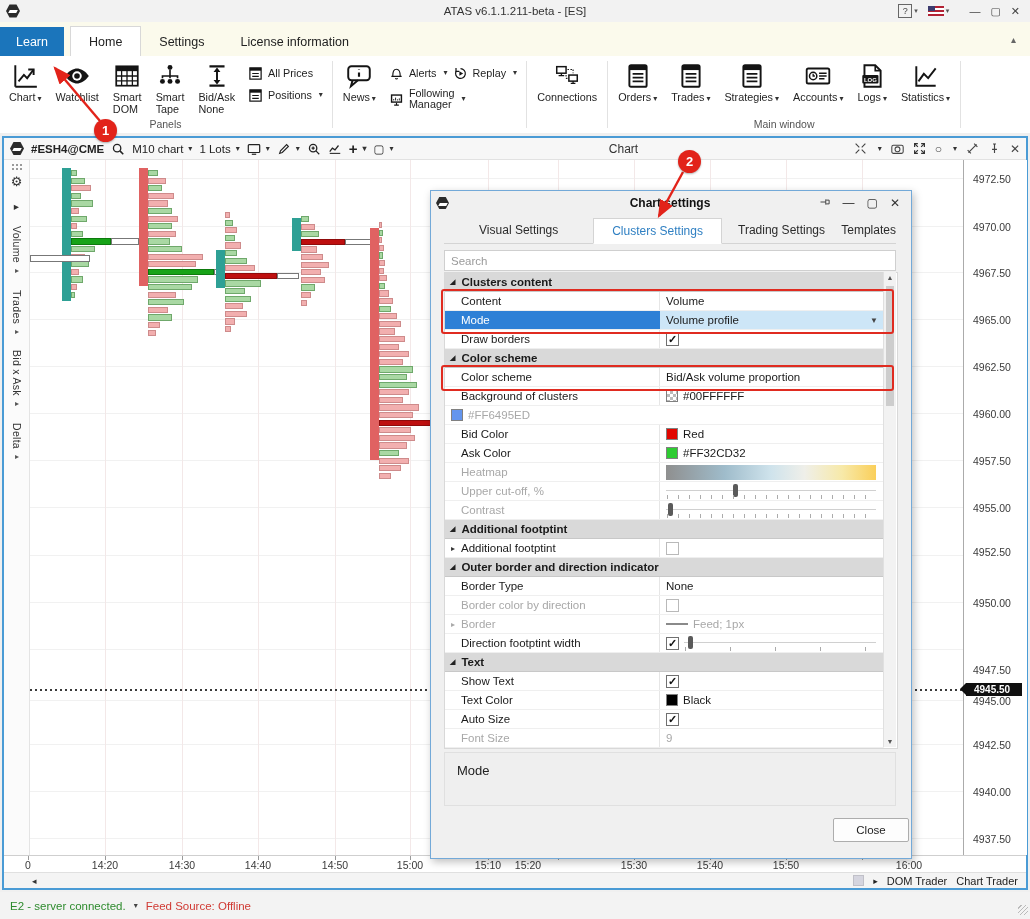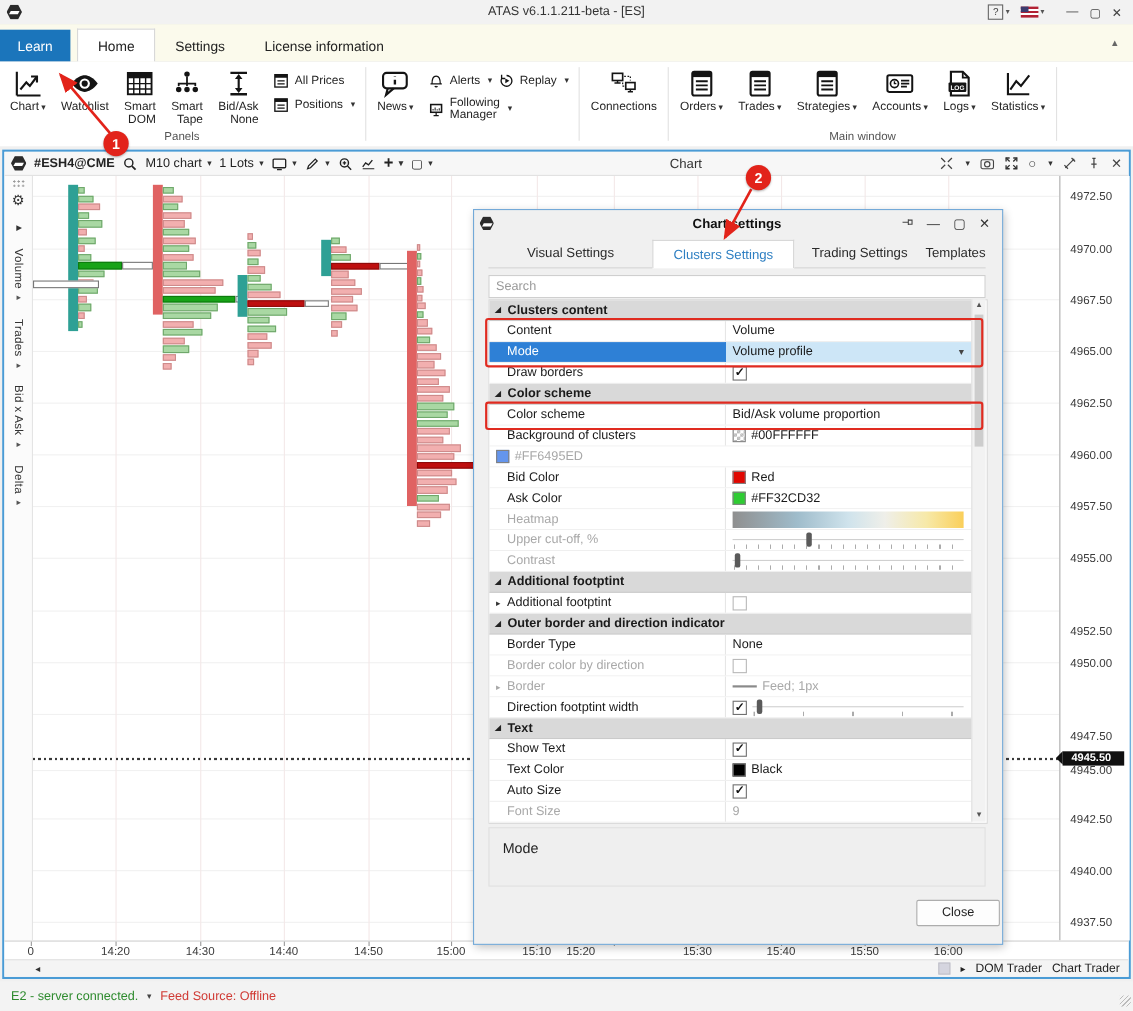--- a/index.html
+++ b/index.html
@@ -23,21 +23,21 @@
   .rtab.active{background:#fff;border:1px solid #D8D8D8;border-bottom:none;}
   #ribbon-collapse{margin-left:auto;margin-right:14px;color:#666;font-size:10px;align-self:center;}
   
   #ribbon-groups{left:0;top:56px;width:1030px;height:77px;background:#fff;display:flex;align-items:stretch;}
   .rgroup{display:flex;flex-direction:column;padding:0 2px;}
   .ritems{flex:1;display:flex;align-items:flex-start;padding-top:4px;}
   .rglabel{height:15px;text-align:center;font-size:10.5px;color:#555;}
   .rsep{width:1px;background:#E2E2E2;margin:5px 1px;}
   .rbtn{display:flex;flex-direction:column;align-items:center;padding:2px 7px;gap:1px;}
   .rbtn .icn svg{width:28px;height:28px;display:block;}
-  .rlab{font-size:10.8px;color:#1f1f1f;text-align:right;white-space:pre-line;line-height:1.12;}
+  .rlab{font-size:10.8px;color:#1f1f1f;text-align:left;white-space:pre-line;line-height:1.12;}
   .dd{font-size:8px;color:#333;margin-left:2px;}
   .rstack{display:flex;flex-direction:column;gap:7px;padding:6px 6px 0;}
   .rrow{display:flex;align-items:center;gap:5px;font-size:10.8px;color:#1f1f1f;white-space:pre-line;line-height:1.05;}
   .rrow .icn svg{width:15px;height:15px;display:block;}
   
   #chartwin{left:2px;top:136px;width:1022px;height:750px;border:2px solid #4A9BD5;background:#fff;}
   #ctoolbar{left:4px;top:138px;width:1022px;height:22px;background:#F7F7F7;border-bottom:1px solid #E2E2E2;display:flex;align-items:center;gap:7px;padding:0 6px;box-sizing:border-box;}
   #ctoolbar .ct{display:flex;align-items:center;gap:3px;font-size:11.5px;color:#222;}
   #ctoolbar svg{width:14px;height:14px;display:block;}
   .bold{font-weight:bold;}
@@ -599,21 +599,21 @@
 
   <div id="paxis" class="abs">
       <div class="plabel" style="top: 13px;">4972.50</div>
       <div class="plabel" style="top: 61px;">4970.00</div>
       <div class="plabel" style="top: 107px;">4967.50</div>
       <div class="plabel" style="top: 154px;">4965.00</div>
       <div class="plabel" style="top: 201px;">4962.50</div>
       <div class="plabel" style="top: 248px;">4960.00</div>
       <div class="plabel" style="top: 295px;">4957.50</div>
       <div class="plabel" style="top: 342px;">4955.00</div>
-      <div class="plabel" style="top: 408px;">4952.50</div>
+      <div class="plabel" style="top: 386px;">4952.50</div>
       <div class="plabel" style="top: 437px;">4950.00</div>
       <div class="plabel" style="top: 504px;">4947.50</div>
       <div class="plabel" style="top: 535px;">4945.00</div>
       <div class="plabel" style="top: 579px;">4942.50</div>
       <div class="plabel" style="top: 626px;">4940.00</div>
       <div class="plabel" style="top: 673px;">4937.50</div>
       <div id="ptag" style="top: 523px;">4945.50</div>
     </div>
 
   <div id="taxis" class="abs">
@@ -633,21 +633,21 @@
       <div class="tlabel" style="left: 484px;">15:10</div>
       <div class="ttick" style="left: 554px;"></div>
       <div class="tlabel" style="left: 524px;">15:20</div>
       <div class="ttick" style="left: 630px;"></div>
       <div class="tlabel" style="left: 630px;">15:30</div>
       <div class="ttick" style="left: 706px;"></div>
       <div class="tlabel" style="left: 706px;">15:40</div>
       <div class="ttick" style="left: 782px;"></div>
       <div class="tlabel" style="left: 782px;">15:50</div>
       <div class="ttick" style="left: 858px;"></div>
-      <div class="tlabel" style="left: 858px;">16:00</div>
+      <div class="tlabel" style="left: 905px;">16:00</div>
     </div>
 
   <div id="hscroll" class="abs">
     <span class="larr">◂</span>
     <span id="hs-right">
       <span class="sqr"></span>
       <span style="font-size:9px;">▸</span>
       <span>DOM Trader</span>
       <span>Chart Trader</span>
     </span>

